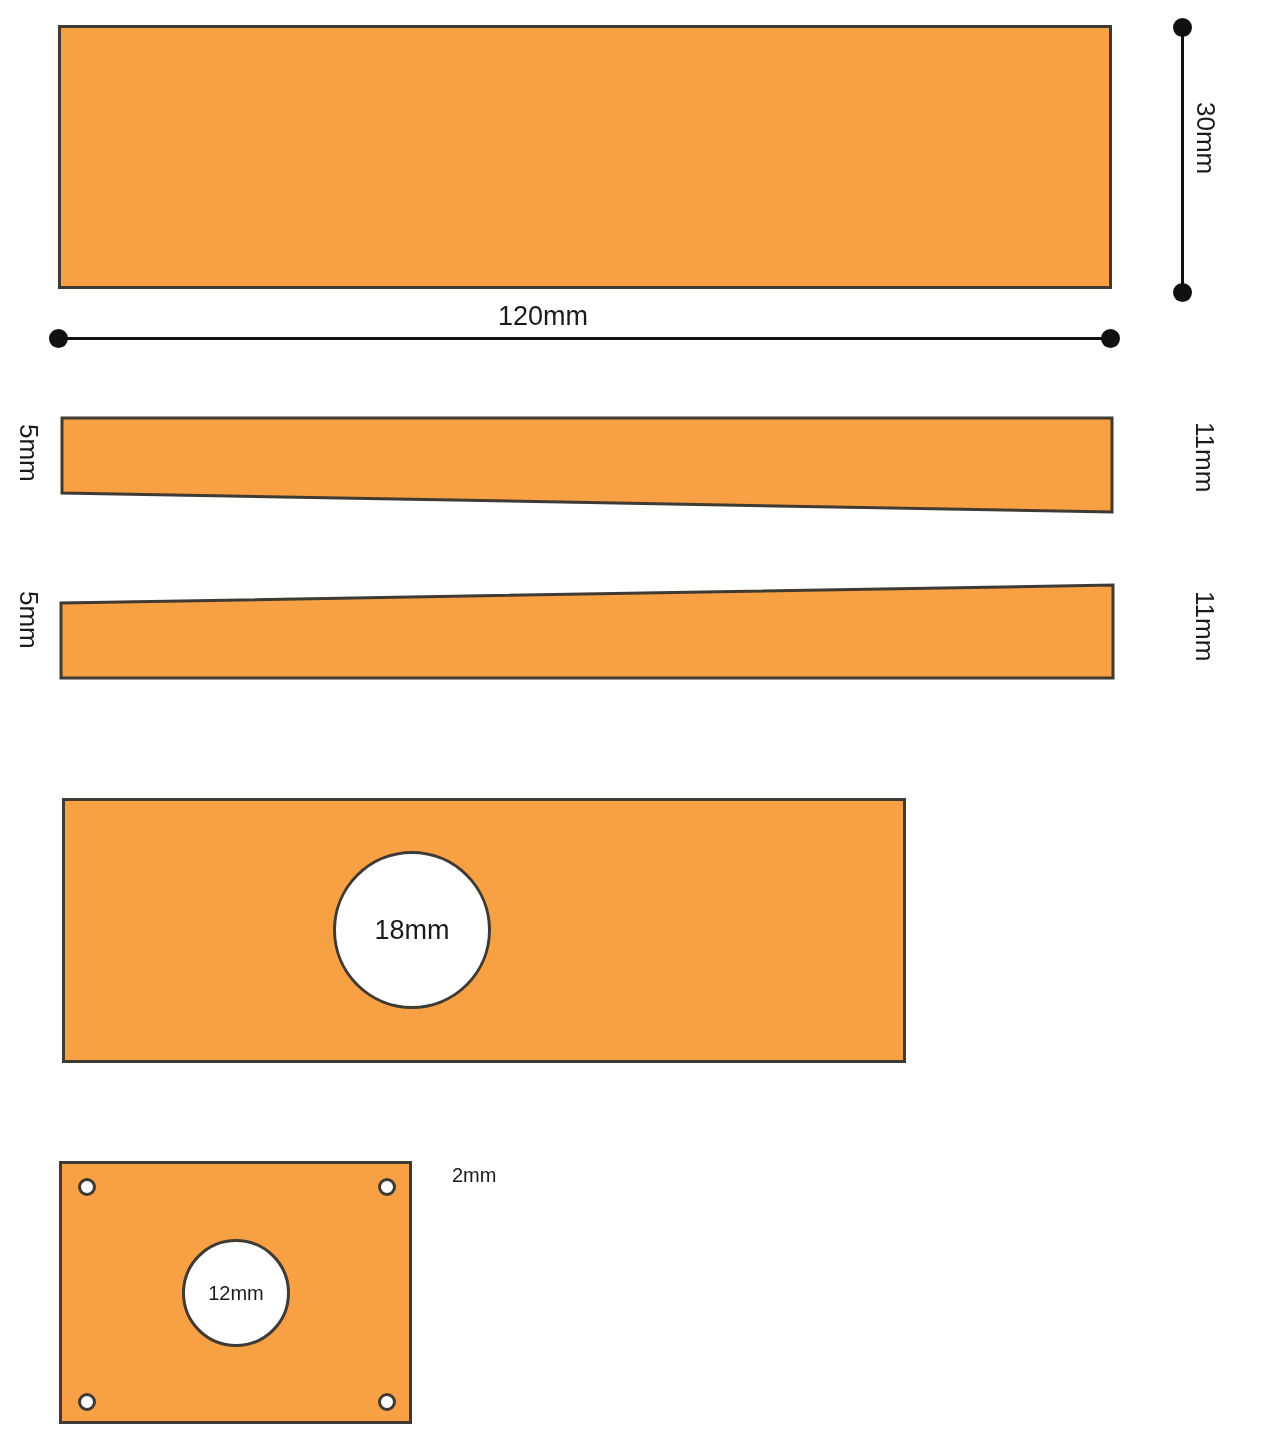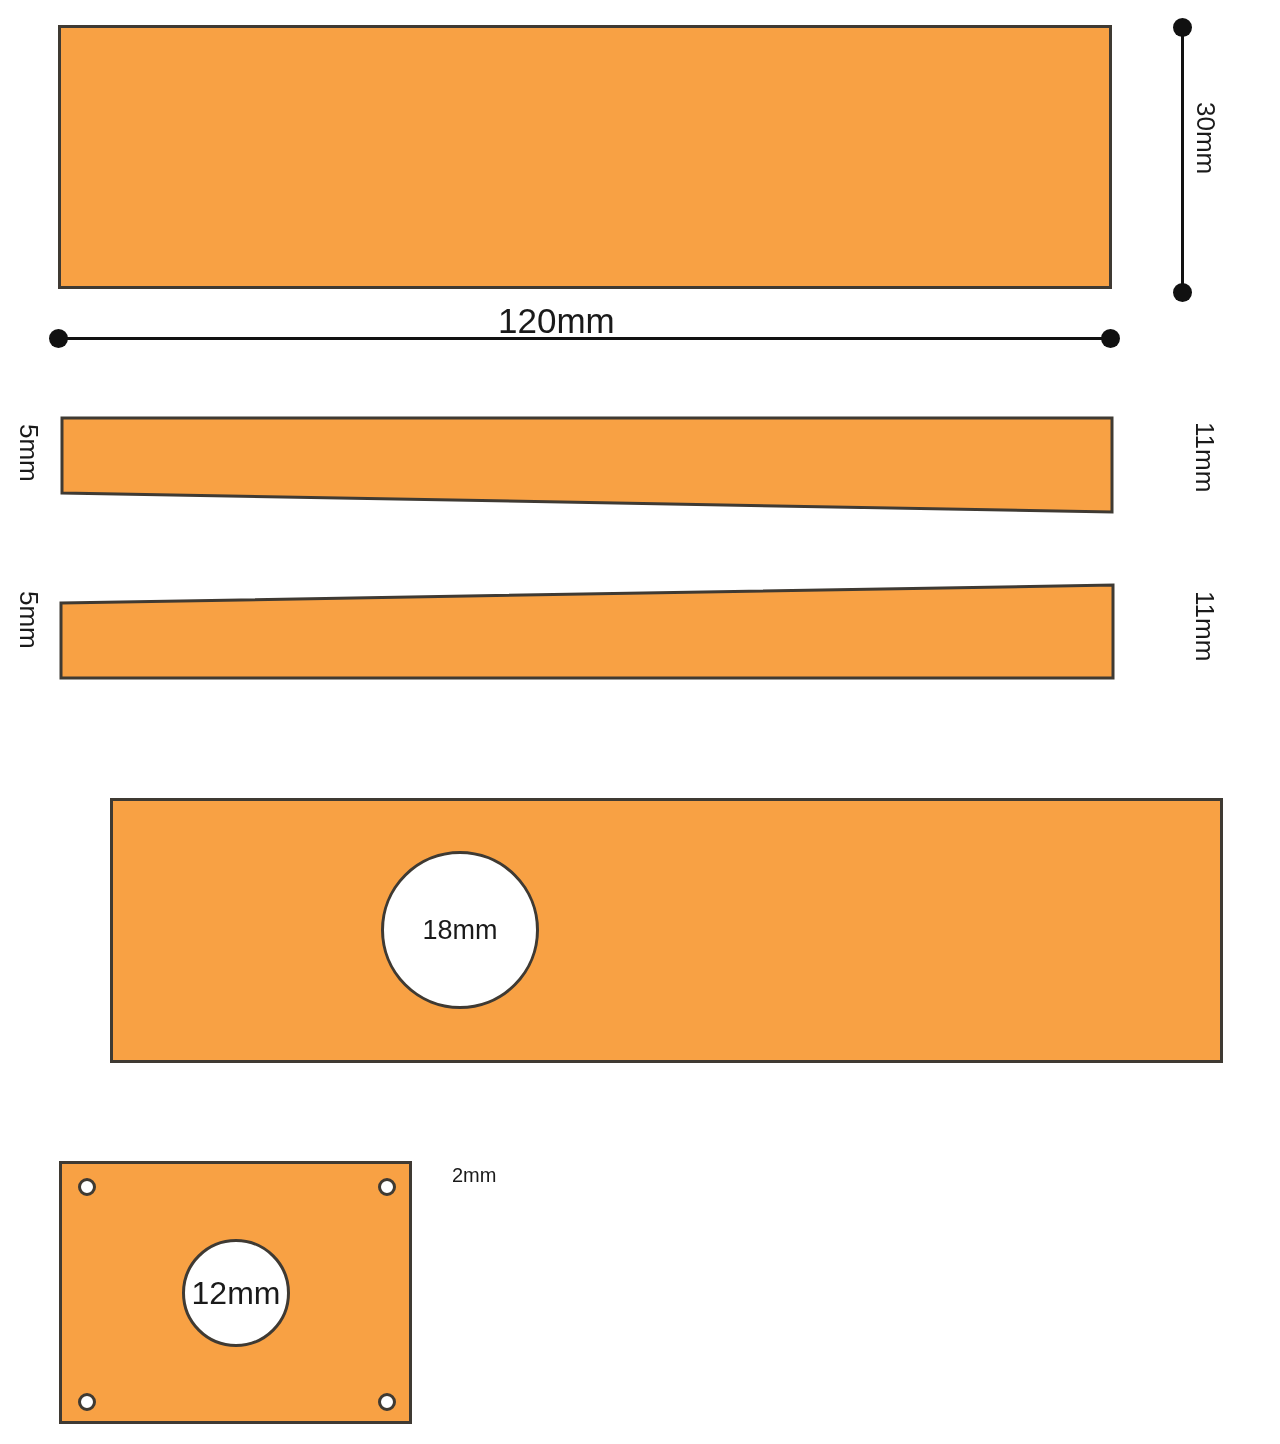--- a/index.html
+++ b/index.html
@@ -33,21 +33,21 @@
     background:var(--dim);
   }
   .dot{
     position:absolute;
     width:19px;height:19px;
     border-radius:50%;
     background:var(--dim);
   }
   .dim-label{
     position:absolute;
-    font-size:35px;
+    font-size:27px;
     line-height:1.1;
     color:var(--text);
     white-space:nowrap;
   }
   .vert{
     writing-mode:vertical-rl;
     font-size:26px;
   }
   .wedge{
     position:absolute;
@@ -95,30 +95,30 @@
   </svg>
   <span class="dim-label vert" style="left:14px;top:424px;">5mm</span>
   <span class="dim-label vert" style="left:1190px;top:422px;">11mm</span>
 
   <svg class="wedge" style="left:59px;top:583px;" width="1056" height="98" viewBox="0 0 1056 98">
     <polygon points="2,20 1054,2 1054,95 2,95" style="fill:var(--fill);stroke:var(--outline);stroke-width:3;"></polygon>
   </svg>
   <span class="dim-label vert" style="left:14px;top:591px;">5mm</span>
   <span class="dim-label vert" style="left:1190px;top:591px;">11mm</span>
 
-  <div class="part" id="part-c" style="left:62px;top:798px;width:1113px;height:265px;margin-left:48px;">
+  <div class="part" id="part-c" style="left:62px;top:798px;width:844px;height:265px;">
     <div class="hole" style="left:268px;top:50px;width:158px;height:158px;">
       <span>18mm</span>
     </div>
   </div>
 
   <div class="part" id="part-d" style="left:59px;top:1161px;width:353px;height:263px;">
     <div class="hole small" style="left:16px;top:14px;"></div>
     <div class="hole small" style="left:316px;top:14px;"></div>
     <div class="hole small" style="left:16px;top:229px;"></div>
     <div class="hole small" style="left:316px;top:229px;"></div>
     <div class="hole" style="left:120px;top:75px;width:108px;height:108px;">
-      <span style="font-size:32px;">12mm</span>
+      <span style="font-size:20px;">12mm</span>
     </div>
   </div>
   <span class="dim-label" style="left:452px;top:1164px;font-size:20px;">2mm</span>
 
 </div>
 
 </body></html>

